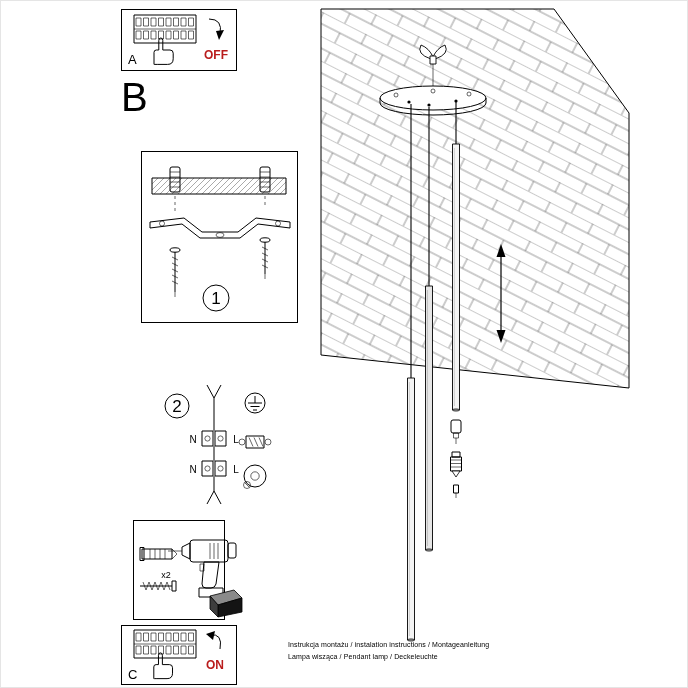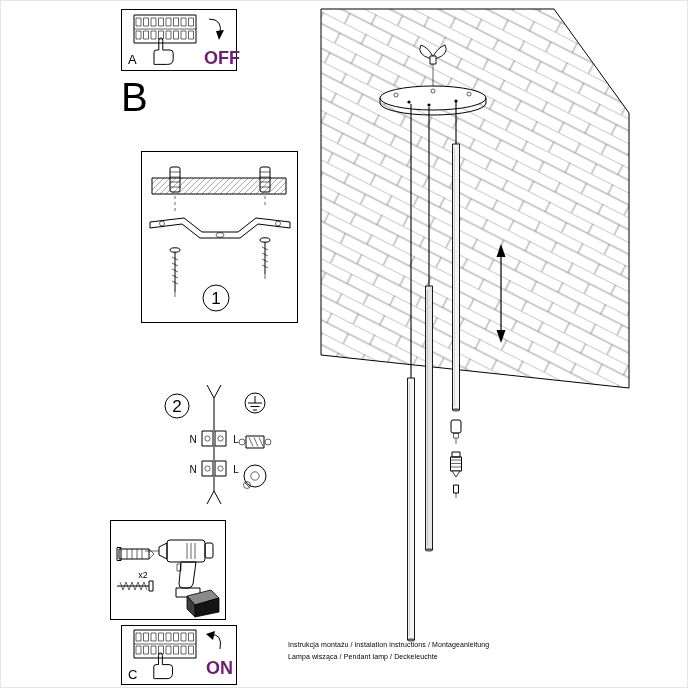--- a/index.html
+++ b/index.html
@@ -1,20 +1,20 @@
 <!DOCTYPE html>
 <html><head>
 <meta charset="utf-8">
 <style>
   html,body{margin:0;padding:0;background:#fff;}
   .sheet{position:relative;width:688px;height:688px;background:#fff;overflow:hidden;
          font-family:"Liberation Sans",sans-serif;border:1px solid #e5e5e5;box-sizing:border-box;}
   .box{position:absolute;border:1.3px solid #000;background:#fff;box-sizing:border-box;}
   .corner-label{position:absolute;font-size:13px;color:#000;}
-  .state-label{position:absolute;font-size:18px;font-weight:bold;color:#701a75;}
+  .state-label{position:absolute;font-size:12px;font-weight:bold;color:#b91c1c;}
   .big-letter{position:absolute;font-size:40px;color:#000;line-height:1;}
   .footer-line{position:absolute;font-size:7px;color:#000;letter-spacing:.1px;white-space:nowrap;}
   svg{display:block;}
   svg *{vector-effect:non-scaling-stroke;}
   .stroke{fill:none;stroke:#000;stroke-width:1;}
   .thin{fill:none;stroke:#000;stroke-width:.6;}
   .fillb{fill:#000;stroke:none;}
   text{font-family:"Liberation Sans",sans-serif;fill:#000;stroke:none;}
 </style>
 </head>
@@ -127,21 +127,21 @@
       </g>
       <g>
         <circle cx="104" cy="100" r="11" class="stroke"></circle>
         <circle cx="104" cy="100" r="4.2" class="thin"></circle>
         <circle cx="96" cy="109" r="3.5" class="thin"></circle>
         <path class="thin" d="M93.8,106.8 L98.2,111.2"></path>
       </g>
     </svg>
   </div>
 
-  <div class="box" style="left:109px;top:519px;width:116px;height:100px;">
+  <div class="box" style="left:132px;top:519px;width:92px;height:100px;">
     <svg width="114" height="97" viewBox="0 0 114 97">
       <g transform="translate(8,28)">
         <rect x="0" y="0" width="30" height="10" class="stroke"></rect>
         <rect x="-2" y="-1.5" width="4" height="13" class="stroke"></rect>
         <path class="thin" d="M8,0 V10 M13,0 V10 M18,0 V10 M23,0 V10"></path>
         <path class="thin" d="M30,0 L35,5 L30,10"></path>
       </g>
       <text x="32" y="57" font-size="9" text-anchor="middle">x2</text>
       <g transform="translate(6,59)">
         <path class="stroke" d="M0,6 H32"></path>

